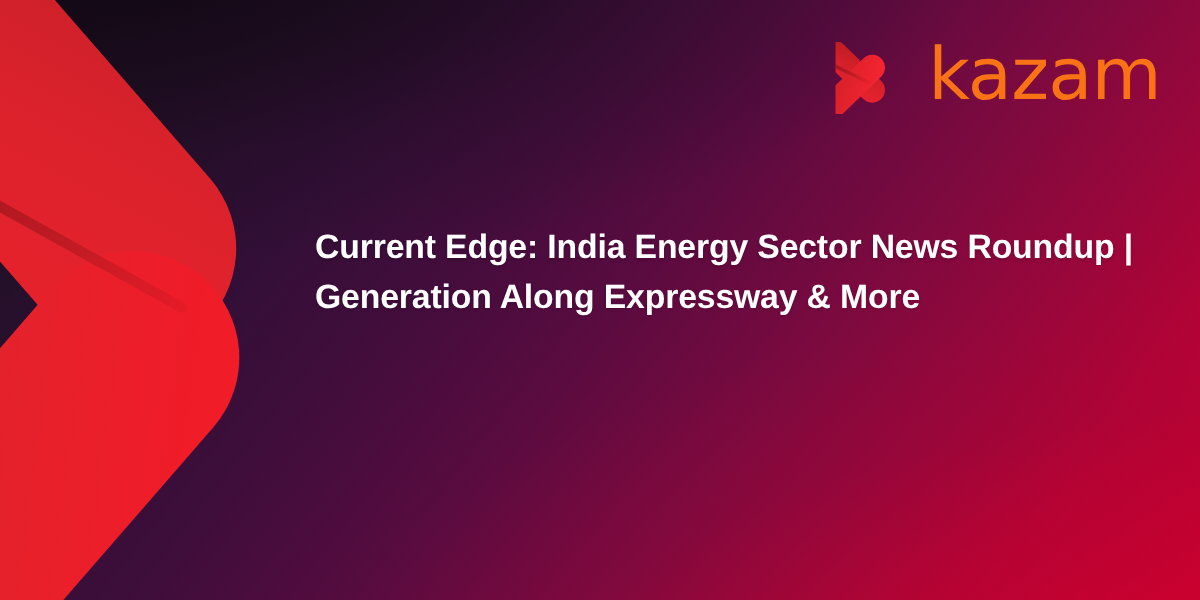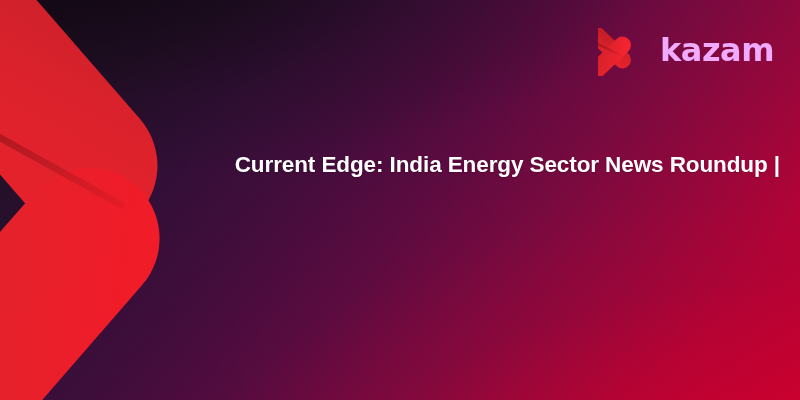--- a/index.html
+++ b/index.html
@@ -72,44 +72,44 @@
     position: absolute;
     right: 26px;
     top: 26px;
     display: flex;
     align-items: center;
     gap: 12px;
     height: 52px;
   }
   .brand-mark { width: 50px; height: 48px; display: block; flex: 0 0 auto; }
   .brand-word {
-    color: #f0abfc;
-    font-size: 32px;
+    color: #f97316;
+    font-size: 48px;
     line-height: 1;
-    font-weight: 700;
+    font-weight: 400;
     letter-spacing: -0.5px;
     font-family: "DejaVu Sans", sans-serif;
     white-space: nowrap;
     transform: translateY(-2px);
   }
 
   
   .headline {
     position: absolute;
     left: 210px;
     top: 148px;
     width: 570px;
     color: #ffffff;
     font-size: 22.5px;
     line-height: 33px;
     font-weight: 700;
     letter-spacing: -0.1px;
     text-shadow: 0 1px 2px rgba(0,0,0,0.18);
   }
-  .headline-line { display: block; white-space: nowrap; text-align: right; }
+  .headline-line { display: block; white-space: nowrap; }
 </style>
 </head>
 <body>
 
 <div class="banner">
 
   <div class="bg-base"></div>
   <div class="bg-dark-top"></div>
   <div class="bg-warm-br"></div>
 
@@ -175,15 +175,16 @@
 
       <g transform="rotate(26 16 25)">
         <rect x="-8" y="23" width="32" height="2.2" rx="1.1" fill="url(#lgSeam)"></rect>
       </g>
     </svg>
     <span class="brand-word">kazam</span>
   </div>
 
   <div class="headline">
     <span class="headline-line">Current Edge: India Energy Sector News Roundup |</span>
+    <span class="headline-line">Generation Along Expressway &amp; More</span>
   </div>
 
 </div>
 
 </body></html>

